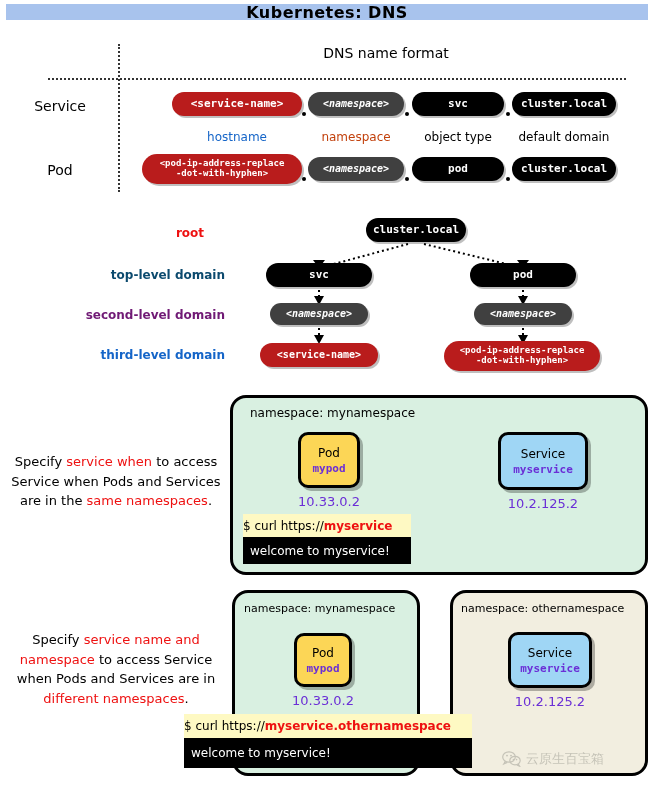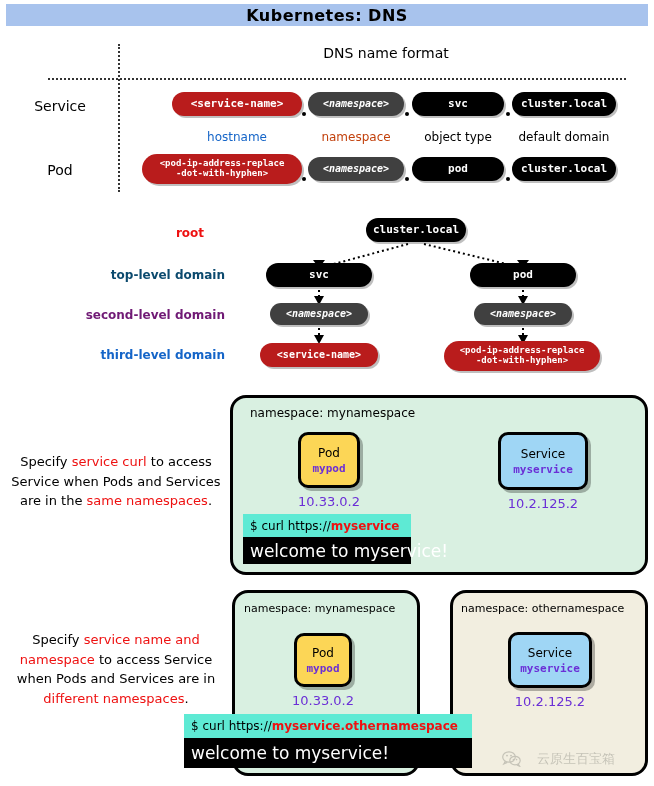--- a/index.html
+++ b/index.html
@@ -10,21 +10,21 @@
   body {
     width: 654px; height: 786px;
     position: relative;
     font-family: "DejaVu Sans", sans-serif;
     overflow: hidden;
   }
   .abs { position: absolute; }
 
   
   #header-bar {
-    left: 6px; top: 4px; width: 642px; height: 22px;
+    left: 6px; top: 4px; width: 642px; height: 16px;
     background: #a8c3ed;
     display: flex; align-items: center; justify-content: center;
   }
   #header-title {
     font-family: "DejaVu Sans", sans-serif;
     font-weight: bold;
     font-size: 16px;
     letter-spacing: 0.5px;
     color: #000;
   }
@@ -142,28 +142,28 @@
   .pod-box { background: #fcd656; }
   .svc-box { background: #9fd6f5; }
   .ip { position: absolute; font-size: 13px; color: #6b2fd6; text-align: center; }
 
   #pod-box-1 { left: 298px; top: 432px; width: 62px; height: 56px; }
   #pod-ip-1  { left: 278px; top: 494px; width: 102px; }
   #svc-box-1 { left: 498px; top: 432px; width: 90px; height: 58px; }
   #svc-ip-1  { left: 492px; top: 496px; width: 102px; }
 
   .term-cmd {
-    position: absolute; background: #5eead4; color: #000;
+    position: absolute; background: #fef9c3; color: #000;
     font-size: 12px; display: flex; align-items: center;
-    padding-left: 7px; white-space: nowrap;
+    white-space: nowrap;
   }
   .term-cmd .hl { color: #ee1111; font-weight: bold; }
   .term-out {
     position: absolute; background: #000; color: #fff;
-    font-size: 17px; display: flex; align-items: center;
+    font-size: 12px; display: flex; align-items: center;
     padding-left: 7px; white-space: nowrap;
   }
   #term-cmd-1 { left: 243px; top: 514px; width: 168px; height: 23px; }
   #term-out-1 { left: 243px; top: 537px; width: 168px; height: 27px; }
 
   
   #ns-box-2a {
     left: 232px; top: 590px; width: 188px; height: 186px;
     background: #d9f0e1; border: 3px solid #000; border-radius: 16px;
   }
@@ -178,21 +178,21 @@
   #pod-ip-2  { left: 272px; top: 693px; width: 102px; }
   #svc-box-2 { left: 508px; top: 632px; width: 84px; height: 56px; }
   #svc-ip-2  { left: 499px; top: 694px; width: 102px; }
 
   #term-cmd-2 { left: 184px; top: 714px; width: 288px; height: 24px; }
   #term-out-2 { left: 184px; top: 738px; width: 288px; height: 30px; }
 
   
   #watermark {
     left: 502px; top: 748px; width: 140px; height: 22px;
-    display: flex; align-items: center; gap: 16px;
+    display: flex; align-items: center; gap: 5px;
     opacity: 0.45;
   }
   #watermark .wtext {
     font-size: 13px; color: #8f8f86;
     font-family: "DejaVu Sans", sans-serif;
   }
 </style>
 </head>
 <body>
 
@@ -267,21 +267,21 @@
 <div class="pill blue" id="node-svcname">&lt;service-name&gt;</div>
 <div class="pill blue" id="node-podname">
   <span>&lt;pod-ip-address-replace</span>
   <span>-dot-with-hyphen&gt;</span>
 </div>
 
 <div class="abs" id="ns-box-1"></div>
 <div class="abs" id="ns-label-1">namespace: mynamespace</div>
 
 <div class="desc" id="desc-1">
-  <span>Specify </span><span class="hl">service curl</span><span> to access Service when Pods and Services are in the </span><span class="hl">same namespaces</span><span>.</span>
+  <span>Specify </span><span class="hl">service when</span><span> to access Service when Pods and Services are in the </span><span class="hl">same namespaces</span><span>.</span>
 </div>
 
 <div class="k8s-box pod-box" id="pod-box-1">
   <span class="ttl">Pod</span>
   <span class="nm">mypod</span>
 </div>
 <div class="ip" id="pod-ip-1">10.33.0.2</div>
 
 <div class="k8s-box svc-box" id="svc-box-1">
   <span class="ttl">Service</span>

